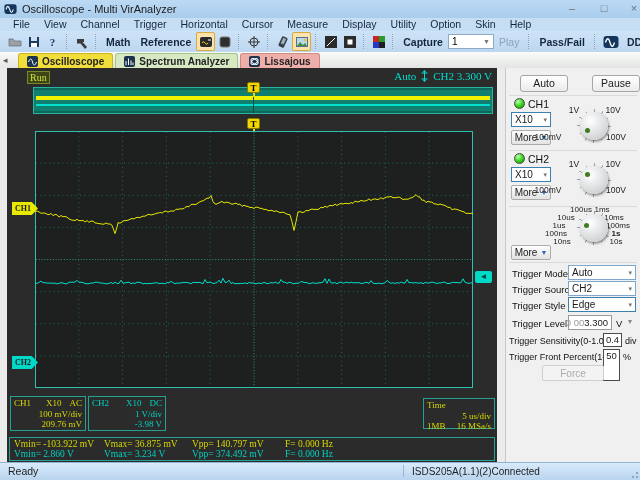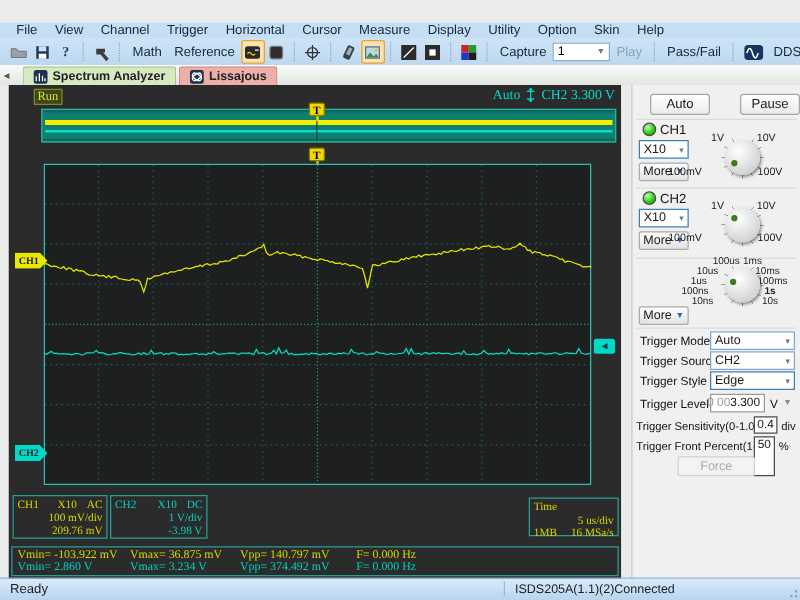--- a/index.html
+++ b/index.html
@@ -9,21 +9,21 @@
   .title-text{font-size:11px;color:#1c1c1c;margin-left:5px;}
   .appicon{width:13px;height:12px;margin-left:4px;}
   .winbtn{position:absolute;top:0;width:28px;height:17px;text-align:center;line-height:16px;color:#707070;font-size:11px;}
   
   .menubar{position:absolute;left:0;top:18px;width:640px;height:13px;background:#c6def4;display:flex;align-items:center;padding-left:6px;box-sizing:border-box;}
   .mi{font-size:10.5px;font-weight:normal;color:#15273c;padding:0 7px;line-height:13px;}
   
   .toolbar{position:absolute;left:0;top:31px;width:640px;height:21px;background:linear-gradient(#cde3f7,#bdd7f0);display:flex;align-items:center;padding-left:5px;box-sizing:border-box;}
   .tbtn{width:19px;height:19px;display:flex;align-items:center;justify-content:center;border:1px solid transparent;border-radius:2px;box-sizing:border-box;flex:0 0 auto;}
   .tbtn.hl{background:#fbe3ab;border-color:#dba73f;}
-  .ttxt{font-size:10.5px;font-weight:normal;color:#15273c;padding:0 5px;flex:0 0 auto;}
+  .ttxt{font-size:10.5px;font-weight:bold;color:#15273c;padding:0 5px;flex:0 0 auto;}
   .tsep{width:1px;height:15px;border-left:1px dotted #8aa6c2;margin:0 4px;flex:0 0 auto;}
   .tcombo{width:46px;height:15px;background:#fff;border:1px solid #8ca9c6;font-size:10px;display:flex;align-items:center;padding:0 3px;box-sizing:border-box;flex:0 0 auto;}
   .tcombo .arr{margin-left:auto;font-size:7px;color:#777;}
   .ttxt.dis{color:#8ba2ba;font-weight:normal;}
   
   .tabbar{position:absolute;left:0;top:52px;width:640px;height:16px;background:linear-gradient(#fbfbf9,#e2e5e1);display:flex;align-items:flex-end;padding-left:18px;box-sizing:border-box;}
   .tab{height:15px;display:inline-flex;align-items:center;padding:0 8px;border-radius:3px 3px 0 0;font-size:10px;font-weight:bold;color:#222;border:1px solid #b9b9a6;border-bottom:none;margin-right:2px;box-sizing:border-box;}
   .tab.osc{background:#f2de3a;border-color:#c9b41f;}
   .tab.spec{background:#d6e9c3;border-color:#a4c488;}
   .tab.liss{background:#eeafaa;border-color:#cd8b84;text-align:right;}
@@ -80,20 +80,30 @@
   .grip{position:absolute;right:2px;bottom:2px;width:8px;height:8px;background:
     radial-gradient(circle at 7px 7px,#8aa7c4 1px,transparent 1.2px),
     radial-gradient(circle at 7px 3px,#8aa7c4 1px,transparent 1.2px),
     radial-gradient(circle at 3px 7px,#8aa7c4 1px,transparent 1.2px);}
 </style>
 </head>
 <body>
 
 <div class="app">
 
+  <div class="titlebar">
+    <svg class="appicon" viewBox="0 0 16 14">
+        <rect x="0.5" y="1" width="15" height="12" rx="3" fill="#14365c"></rect>
+        <path d="M2.5 7.5c1.5-5 3-5 4.5 0s3 5 4.5 0" stroke="#fff" fill="none" stroke-width="1.3"></path>
+      </svg>
+    <span class="title-text">Oscilloscope - Multi VirAnalyzer</span>
+    <span class="winbtn" style="left:558px;">–</span>
+    <span class="winbtn" style="left:590px;">□</span>
+    <span class="winbtn" style="left:620px;">×</span>
+  </div>
 
   <div class="menubar">
     <span class="mi">File</span>
     <span class="mi">View</span>
     <span class="mi">Channel</span>
     <span class="mi">Trigger</span>
     <span class="mi">Horizontal</span>
     <span class="mi">Cursor</span>
     <span class="mi">Measure</span>
     <span class="mi">Display</span>
@@ -197,20 +207,26 @@
         <svg width="16" height="14" viewBox="0 0 16 14">
           <rect x="0.5" y="1" width="15" height="12" rx="3" fill="#14365c"></rect>
           <path d="M2.5 7.5c1.5-5 3-5 4.5 0s3 5 4.5 0" stroke="#fff" fill="none" stroke-width="1.3"></path>
         </svg>
       </div>
     <span class="ttxt">DDS</span>
   </div>
 
   <div class="tabbar">
     <span class="tabscroll">◂</span>
+    <div class="tab osc">
+      <svg class="tabico" viewBox="0 0 11 11">
+          <path d="M1.5 6c1.5-4 3-4 4 0s2.5 4 4 0" stroke="#fff" fill="none"></path>
+        </svg>
+      <span>Oscilloscope</span>
+    </div>
     <div class="tab spec">
       <svg class="tabico" viewBox="0 0 11 11">
           <path d="M2 9V5M4.5 9V2.5M7 9V4.5M9 9V6.5" stroke="#fff"></path>
         </svg>
       <span>Spectrum Analyzer</span>
     </div>
     <div class="tab liss">
       <svg class="tabico" viewBox="0 0 11 11">
           <ellipse cx="5.5" cy="5.5" rx="4" ry="2.2" fill="none" stroke="#fff" transform="rotate(35 5.5 5.5)"></ellipse>
           <ellipse cx="5.5" cy="5.5" rx="4" ry="2.2" fill="none" stroke="#fff" transform="rotate(-35 5.5 5.5)"></ellipse>

